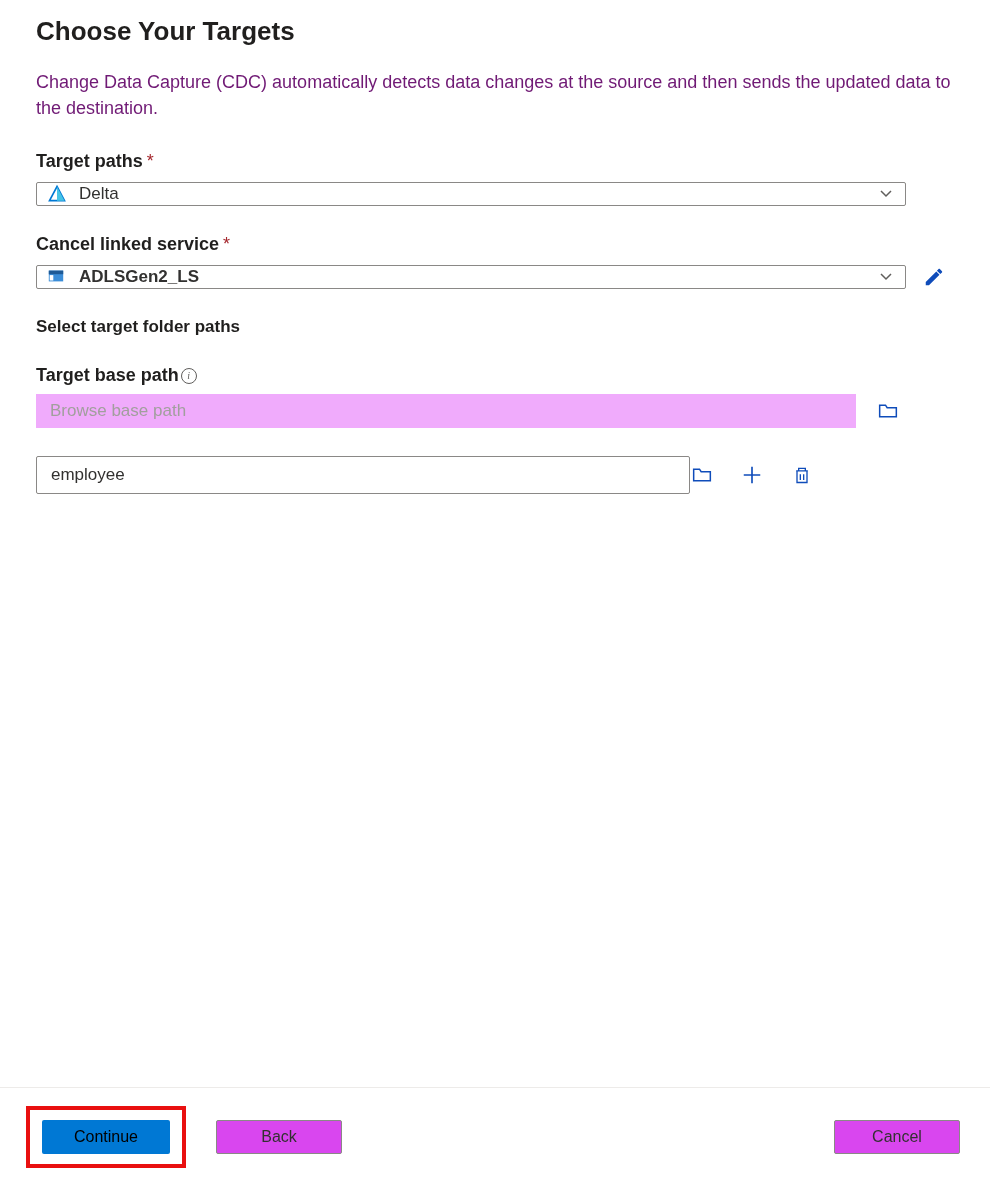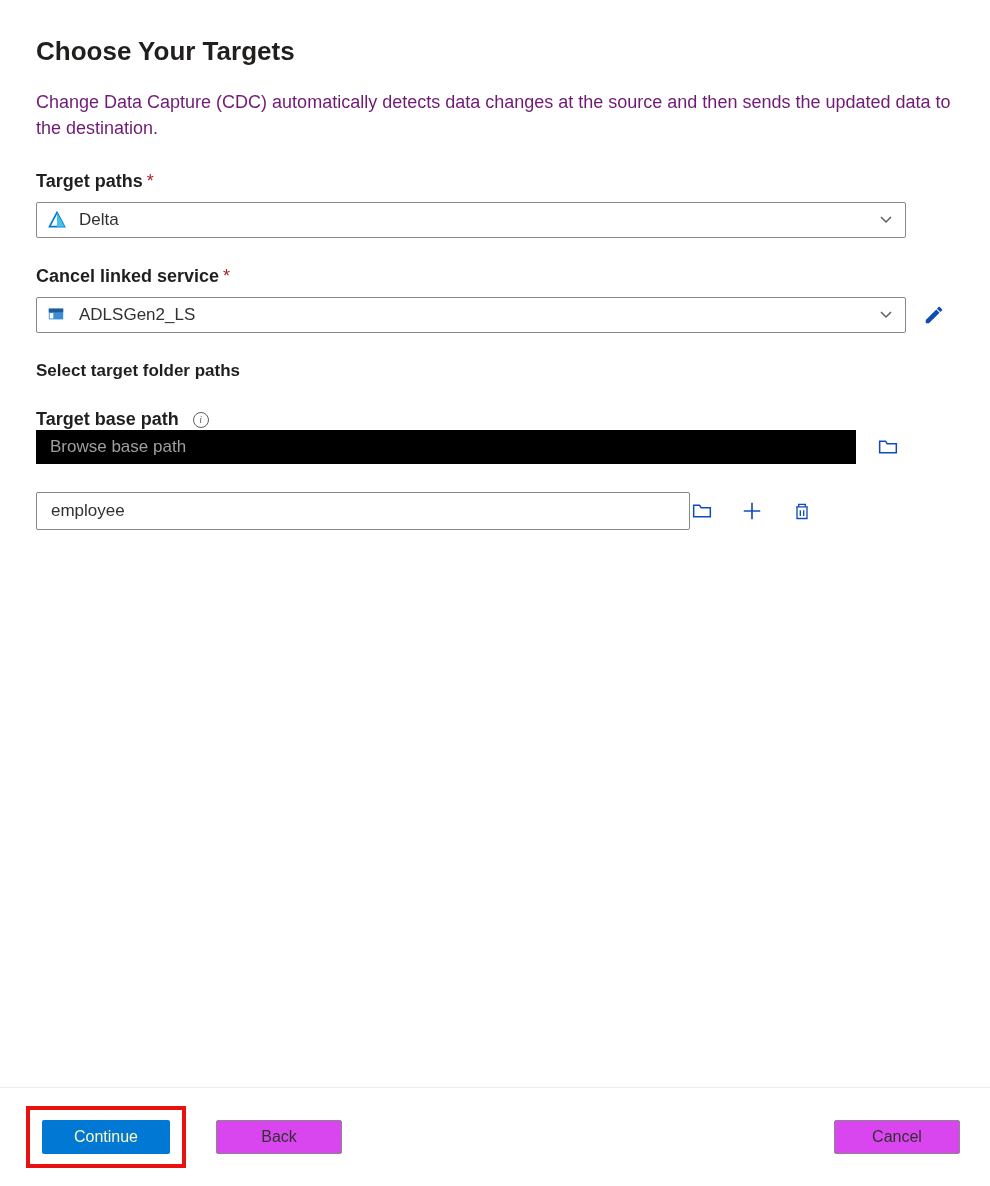--- a/index.html
+++ b/index.html
@@ -16,21 +16,20 @@
       position: relative;
     }
     .content {
       padding: 16px 36px 0 36px;
     }
     h1 {
       font-size: 26px;
       font-weight: 600;
       margin-bottom: 22px;
       color: #201f1e;
-      margin-top: 20px;
     }
     .description {
       font-size: 18px;
       color: #701a75;
       line-height: 1.45;
       margin-bottom: 30px;
     }
     .field-label {
       font-size: 18px;
       font-weight: 600;
@@ -41,21 +40,21 @@
     .required {
       color: #a4262c;
       font-weight: 400;
       margin-left: 4px;
     }
     .field-group {
       margin-bottom: 28px;
     }
     .dropdown {
       width: 870px;
-      height: 36px;
+      height: 24px;
       border: 1px solid #8a8886;
       border-radius: 2px;
       background: #ffffff;
       padding: 0 10px;
       display: flex;
       align-items: center;
       cursor: pointer;
       position: relative;
     }
     .dropdown-icon {
@@ -77,22 +76,22 @@
     }
     .section-heading {
       font-size: 17px;
       font-weight: 600;
       color: #201f1e;
       margin-bottom: 28px;
     }
     .label-with-info {
       display: flex;
       align-items: center;
-      gap: 14px;
-      margin-bottom: 0;
+      gap: 2px;
+      margin-bottom: 8px;
     }
     .label-with-info .field-label {
       margin-bottom: 0;
     }
     .info-icon {
       width: 16px;
       height: 16px;
       border: 1px solid #605e5c;
       border-radius: 50%;
       display: flex;
@@ -104,21 +103,21 @@
       font-family: serif;
     }
     .row-with-action {
       display: flex;
       align-items: center;
       gap: 20px;
     }
     .base-path-input {
       width: 820px;
       height: 34px;
-      background: #000000;
+      background: #f0abfc;
       border: none;
       padding: 0 14px;
       font-size: 17px;
       color: #605e5c;
     }
     .base-path-input::placeholder {
       color: #a19f9d;
     }
     .folder-icon-btn, .action-icon {
       width: 24px;
@@ -160,21 +159,21 @@
     .btn {
       height: 34px;
       padding: 0 22px;
       font-size: 16px;
       border-radius: 2px;
       cursor: pointer;
       font-family: inherit;
     }
     .btn-primary {
       background: #0078d4;
-      color: #fef9c3;
+      color: #000000;
       border: none;
       min-width: 128px;
     }
     .btn-secondary {
       background: #d946ef;
       color: #323130;
       border: 1px solid #8a8886;
       min-width: 126px;
     }
     .continue-wrap {
@@ -183,20 +182,21 @@
       display: inline-block;
       margin-right: 30px;
     }
     .footer-right {
       margin-left: auto;
     }
     .edit-icon-outer {
       display: flex;
       align-items: center;
       gap: 16px;
+      font-weight: bold;
     }
   </style>
 </head>
 <body>
 
 <div class="content">
   <h1>Choose Your Targets</h1>
   <p class="description">Change Data Capture (CDC) automatically detects data changes at the source and then sends the updated data to the destination.</p>
 
   <div class="field-group">

